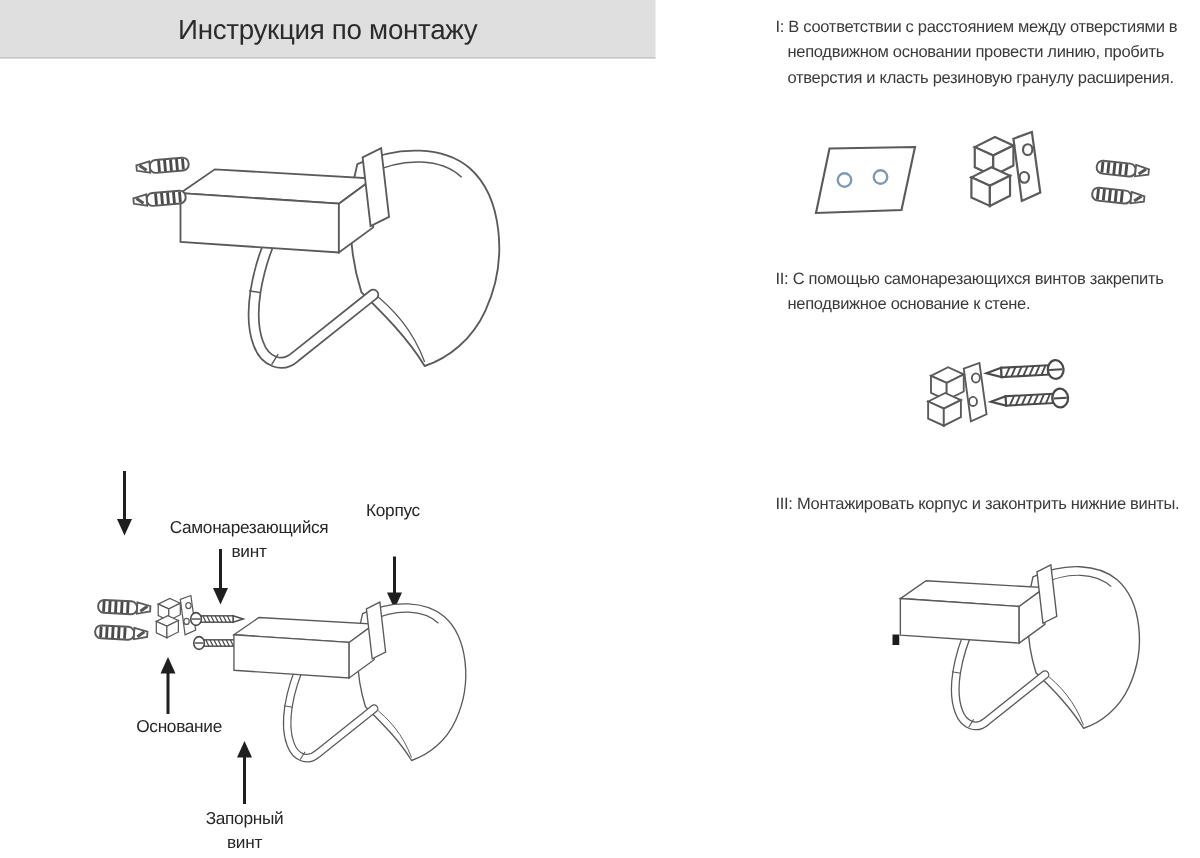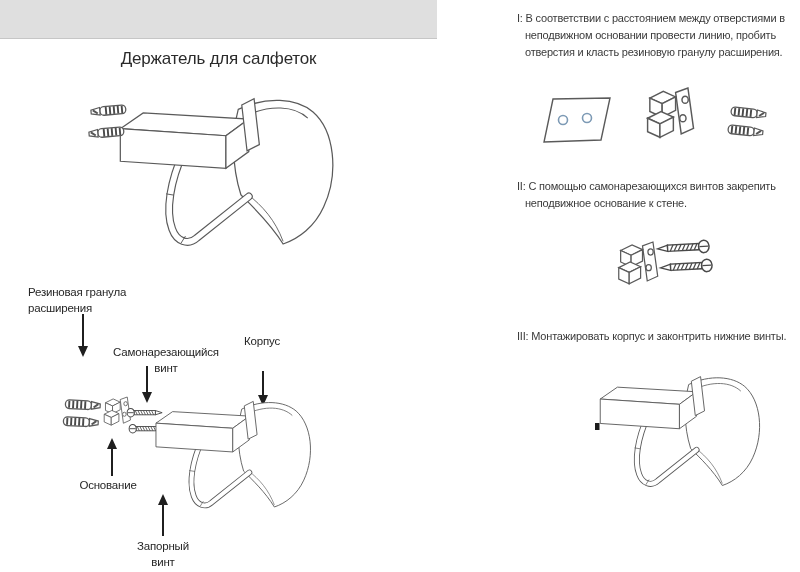--- a/index.html
+++ b/index.html
@@ -77,30 +77,28 @@
           <path d="M14,44 L40,26 L160,33 L134,52 Z"></path>
           <path d="M14,44 L134,52 L134,89 L14,81 Z"></path>
           <path d="M134,52 L160,33 L160,70 L134,89 Z"></path>
           <path d="M152,17 L166,10 L172,62 L158,69 Z"></path>
         </g>
       </g>
     </defs>
   </svg>
 
   <div class="band"></div>
-  <div class="subtitle">Держатель для салфеток</div>
+  <div class="title">Инструкция по монтажу</div>
 
   <svg class="ill" style="left:68px;top:82px;" width="310" height="190" viewBox="0 0 310 190">
     <use href="#sym-holder" transform="translate(40,8) scale(0.88)"></use>
     <use href="#sym-dowel" transform="translate(58,22) rotate(-5) scale(-1,1)"></use>
     <use href="#sym-dowel" transform="translate(56,44) rotate(-5) scale(-1,1)"></use>
   </svg>
 
-  <div class="label" style="left:28px;top:285px;width:130px;">Резиновая гранула
-расширения</div>
   <svg class="arrow" style="left:75px;top:314px;" width="16" height="44" viewBox="0 0 16 44">
     <line x1="8" y1="0" x2="8" y2="33" stroke="#1f1f1f" stroke-width="2"></line>
     <path d="M3,32 L13,32 L8,43 Z" fill="#1f1f1f"></path>
   </svg>
 
   <div class="label center" style="left:110px;top:345px;width:112px;">Самонарезающийся
 винт</div>
   <svg class="arrow" style="left:139px;top:366px;" width="16" height="38" viewBox="0 0 16 38">
     <line x1="8" y1="0" x2="8" y2="27" stroke="#1f1f1f" stroke-width="2"></line>
     <path d="M3,26 L13,26 L8,37 Z" fill="#1f1f1f"></path>
@@ -109,21 +107,21 @@
   <div class="label center" style="left:232px;top:334px;width:60px;">Корпус</div>
   <svg class="arrow" style="left:255px;top:371px;" width="16" height="36" viewBox="0 0 16 36">
     <line x1="8" y1="0" x2="8" y2="25" stroke="#1f1f1f" stroke-width="2"></line>
     <path d="M3,24 L13,24 L8,35 Z" fill="#1f1f1f"></path>
   </svg>
 
   <svg class="arrow" style="left:104px;top:438px;" width="16" height="38" viewBox="0 0 16 38">
     <path d="M3,11 L13,11 L8,0 Z" fill="#1f1f1f"></path>
     <line x1="8" y1="10" x2="8" y2="38" stroke="#1f1f1f" stroke-width="2"></line>
   </svg>
-  <div class="label center" style="left:68px;top:478px;width:80px;">Основание</div>
+  <div class="label center" style="left:68px;top:478px;width:80px;text-align:right;">Основание</div>
 
   <svg class="arrow" style="left:155px;top:494px;" width="16" height="42" viewBox="0 0 16 42">
     <path d="M3,11 L13,11 L8,0 Z" fill="#1f1f1f"></path>
     <line x1="8" y1="10" x2="8" y2="42" stroke="#1f1f1f" stroke-width="2"></line>
   </svg>
   <div class="label center" style="left:128px;top:539px;width:70px;">Запорный
 винт</div>
 
   <svg class="ill" style="left:52px;top:382px;" width="280" height="168" viewBox="0 0 280 168">
     <use href="#sym-dowel" transform="translate(13,17) rotate(3)"></use>

